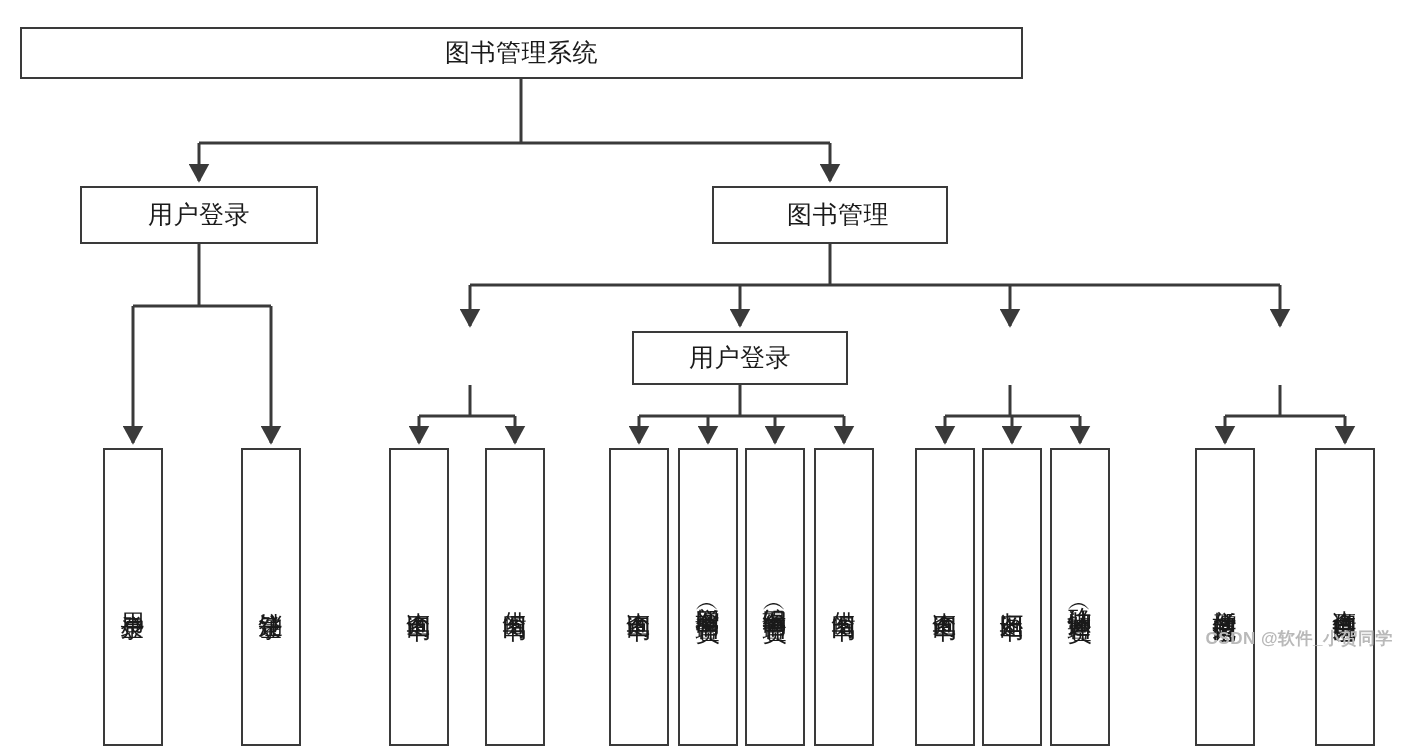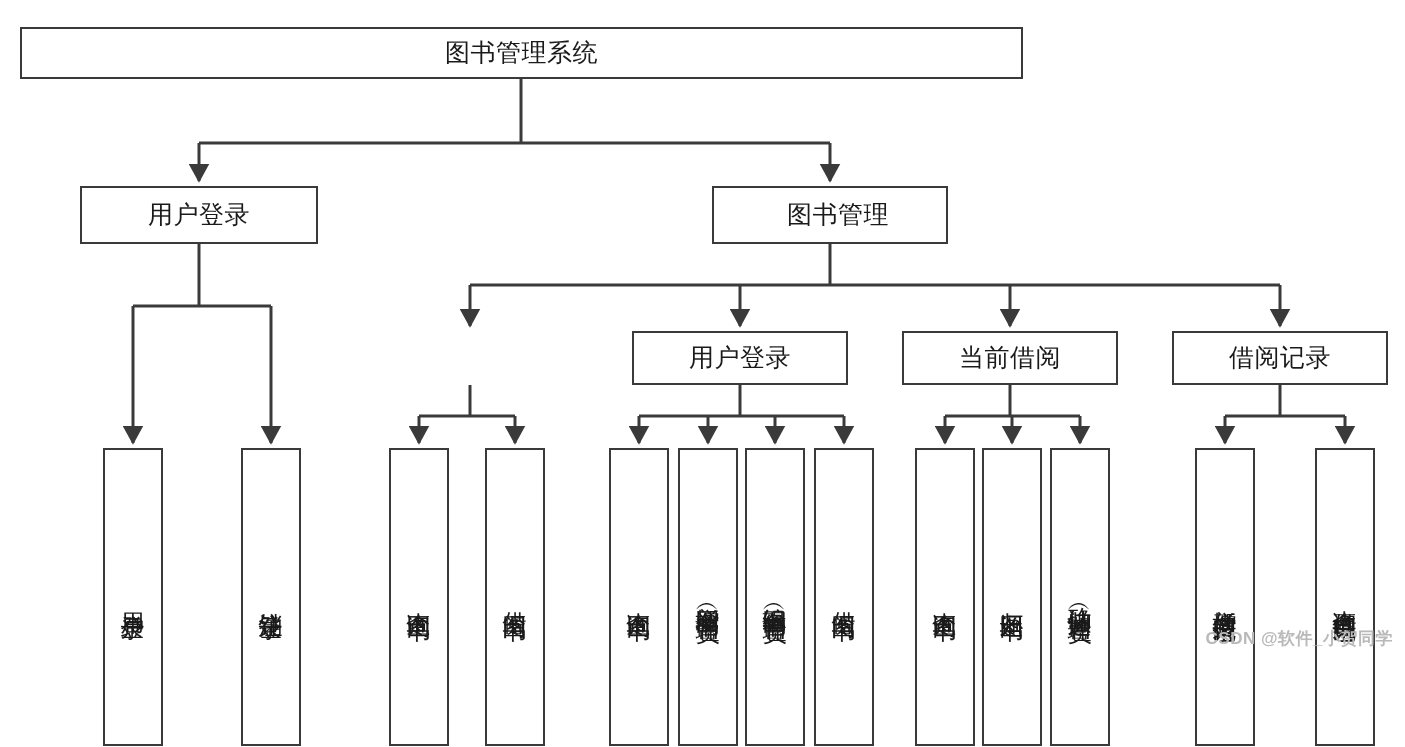--- a/index.html
+++ b/index.html
@@ -124,26 +124,20 @@
   <div class="node horiz" style="left:80px;top:173px;width:238px;height:58px;">
     <span class="label">用户登录</span>
   </div>
   <div class="node horiz" style="left:712px;top:173px;width:236px;height:58px;padding-left:16px;">
     <span class="label">图书管理</span>
   </div>
 
   <div class="node horiz" style="left:632px;top:318px;width:216px;height:54px;">
     <span class="label">用户登录</span>
   </div>
-  <div class="node horiz" style="left:902px;top:318px;width:216px;height:54px;">
-    <span class="label">当前借阅</span>
-  </div>
-  <div class="node horiz" style="left:1172px;top:318px;width:216px;height:54px;">
-    <span class="label">借阅记录</span>
-  </div>
 
   <div class="node vert" style="left:103px;top:435px;width:60px;height:298px;">
     <span class="label">用户登录</span>
   </div>
   <div class="node vert" style="left:241px;top:435px;width:60px;height:298px;">
     <span class="label">注销登录</span>
   </div>
 
   <div class="node vert" style="left:389px;top:435px;width:60px;height:298px;">
     <span class="label">查询图书</span>

